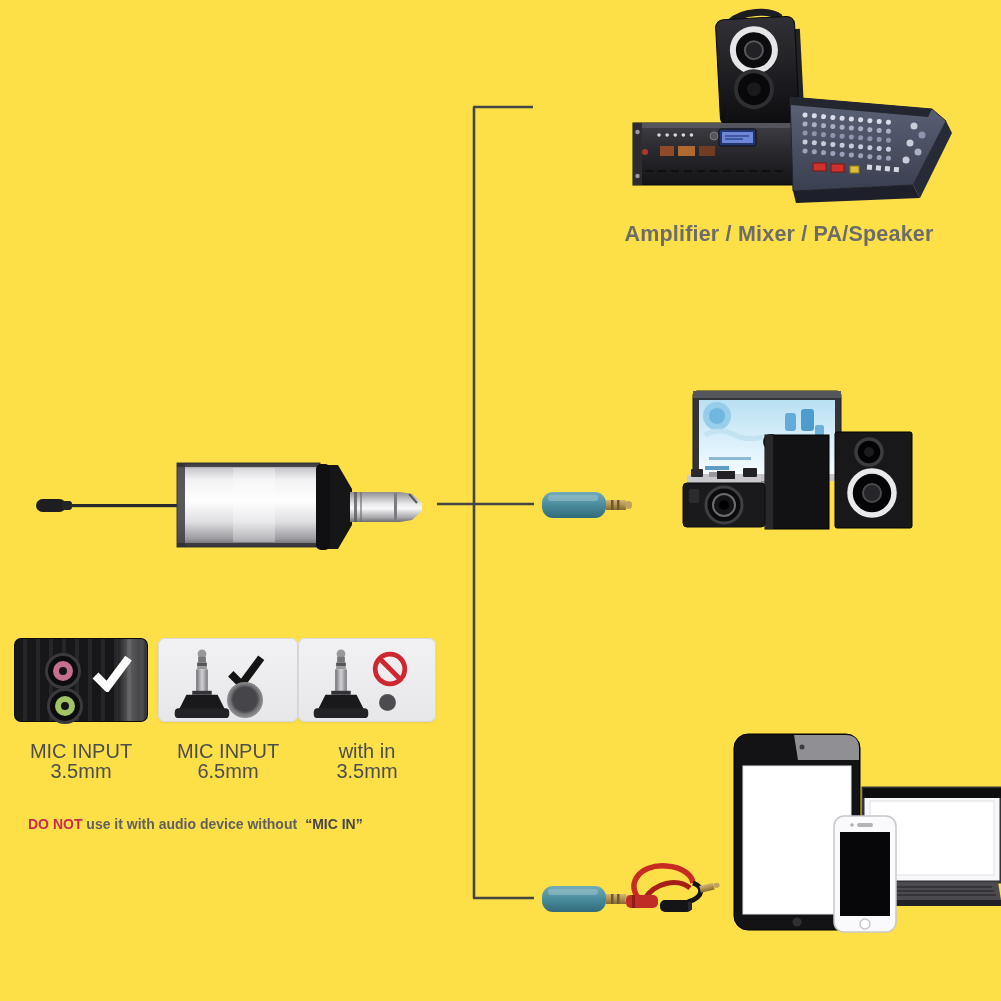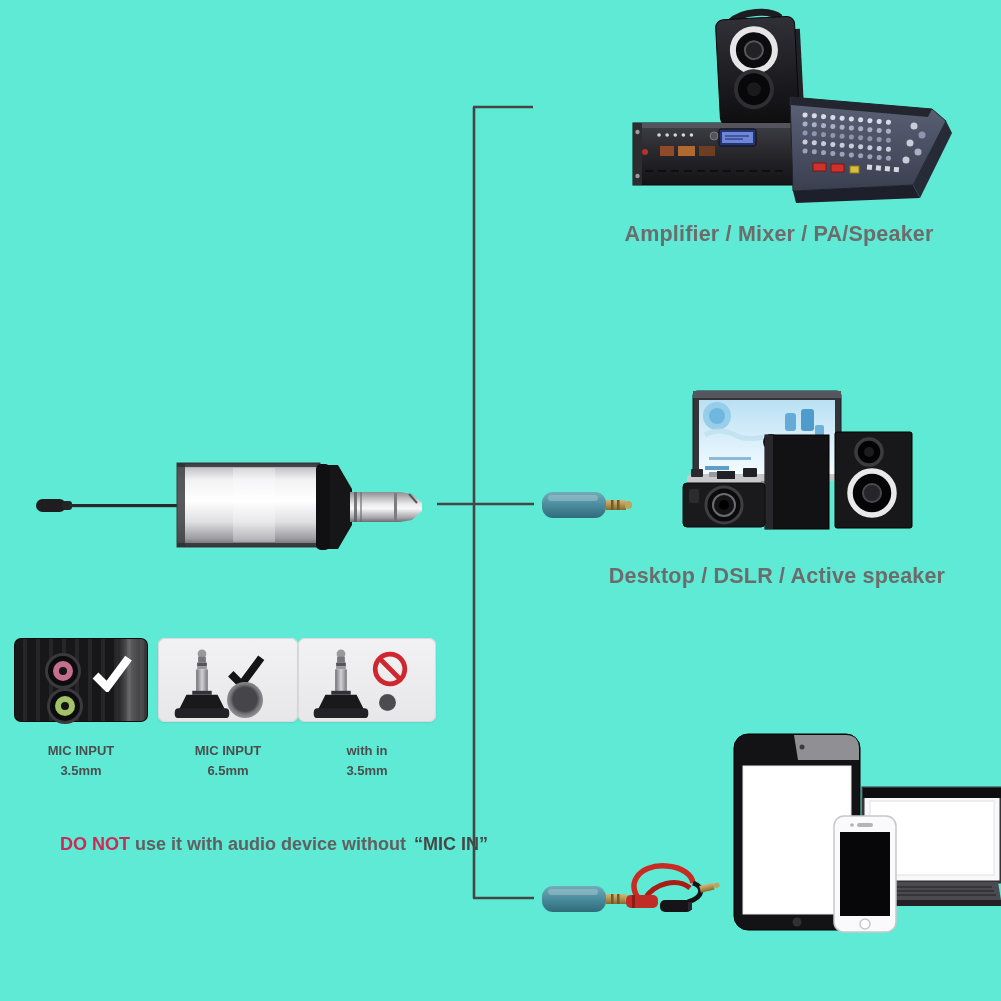--- a/index.html
+++ b/index.html
@@ -1,16 +1,16 @@
 <!DOCTYPE html>
 <html><head>
 <meta charset="utf-8">
 <style>
   html,body{margin:0;padding:0;background:#fff;}
-  .canvas{position:relative;width:1001px;height:1001px;background:#5eead4;overflow:hidden;
+  .canvas{position:relative;width:1001px;height:1001px;background:#fde047;overflow:hidden;
           font-family:"Liberation Sans",sans-serif;}
   .abs{position:absolute;}
   svg{display:block;}
 
   
   .caption{position:absolute;width:366px;text-align:center;color:#6c6c6c;
            font-size:21.5px;font-weight:700;letter-spacing:.2px;}
 
   
   .panel{position:absolute;top:638px;height:84px;border-radius:7px;}
@@ -27,24 +27,24 @@
   .jack .ring{position:absolute;inset:5px;border-radius:50%;}
   .jack .hole{position:absolute;inset:11px;border-radius:50%;background:#141417;}
   .jack.pink .ring{background:#c4708d;}
   .jack.green .ring{background:#a2c365;}
   .socket{position:absolute;width:36px;height:36px;border-radius:50%;
           background:radial-gradient(circle at 50% 48%, #45454a 0 46%, #77777c 58%, #9a9a9f 76%, #d9d9dc 100%);}
   .dot-small{position:absolute;width:17px;height:17px;border-radius:50%;
              background:radial-gradient(circle,#4b4b50 0 60%,#8a8a8f 100%);}
 
   .panel-label{position:absolute;top:741px;text-align:center;color:#4d4d4d;
-               font-size:13px;font-weight:700;line-height:20px;}
+               font-size:20px;font-weight:400;line-height:20px;}
 
   
-  .warning{position:absolute;left:28px;top:834px;font-size:18px;color:#5a5a5a;font-weight:700;margin-left:32px;}
+  .warning{position:absolute;left:28px;top:816px;font-size:14px;color:#5a5a5a;font-weight:700;}
   .warning .emph{color:#cb2a55;font-weight:700;}
   .warning .body{font-weight:700;color:#606060;}
   .warning .quoted{color:#474747;font-weight:700;margin-left:8px;}
 </style>
 </head>
 <body>
 
 <div class="canvas">
 
   <svg width="0" height="0">
@@ -279,21 +279,20 @@
     <g>
       <rect x="104" y="88" width="62" height="116" rx="10" fill="#fafafc" stroke="#c8c8cc" stroke-width="1.5"></rect>
       <rect x="110" y="104" width="50" height="84" fill="#07070a"></rect>
       <rect x="127" y="95" width="16" height="4" rx="2" fill="#b4b4b8"></rect>
       <circle cx="122" cy="97" r="1.8" fill="#b0b0b4"></circle>
       <circle cx="135" cy="196" r="5" fill="#ffffff" stroke="#c8c8cc" stroke-width="1.5"></circle>
     </g>
   </svg>
 
   <div class="caption" style="left:596px;top:222px">Amplifier / Mixer / PA/Speaker</div>
-  <div class="caption" style="left:594px;top:564px">Desktop / DSLR / Active speaker</div>
 
   <div class="panel dark" style="left:14px;width:134px">
     <div class="jack pink" style="left:31px;top:15px">
       <div class="ring"></div>
         <div class="hole"></div>
     </div>
     <div class="jack green" style="left:33px;top:50px">
       <div class="ring"></div>
         <div class="hole"></div>
     </div>

